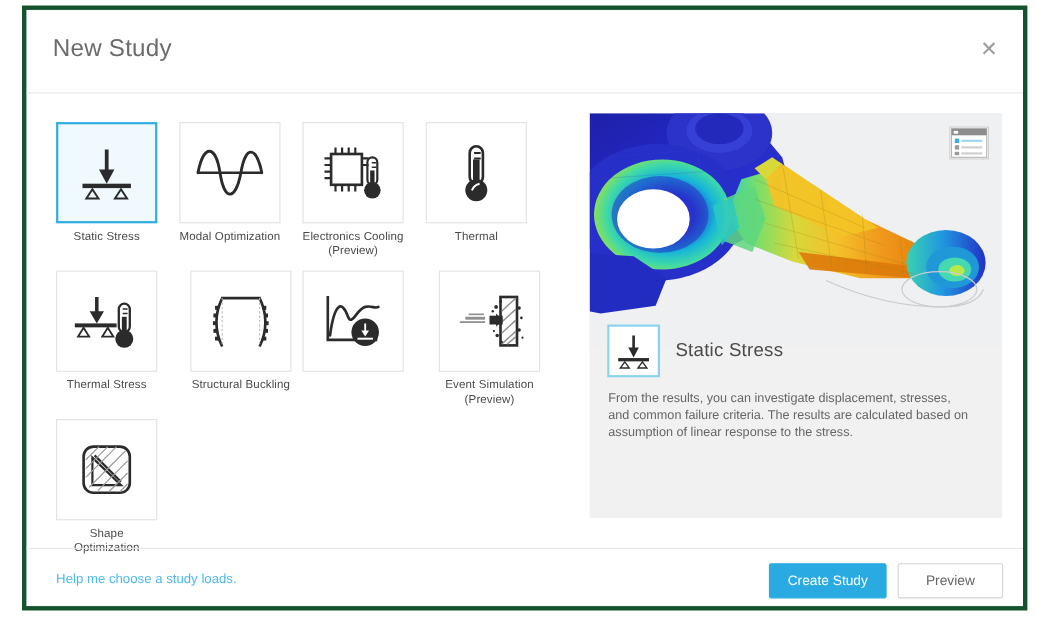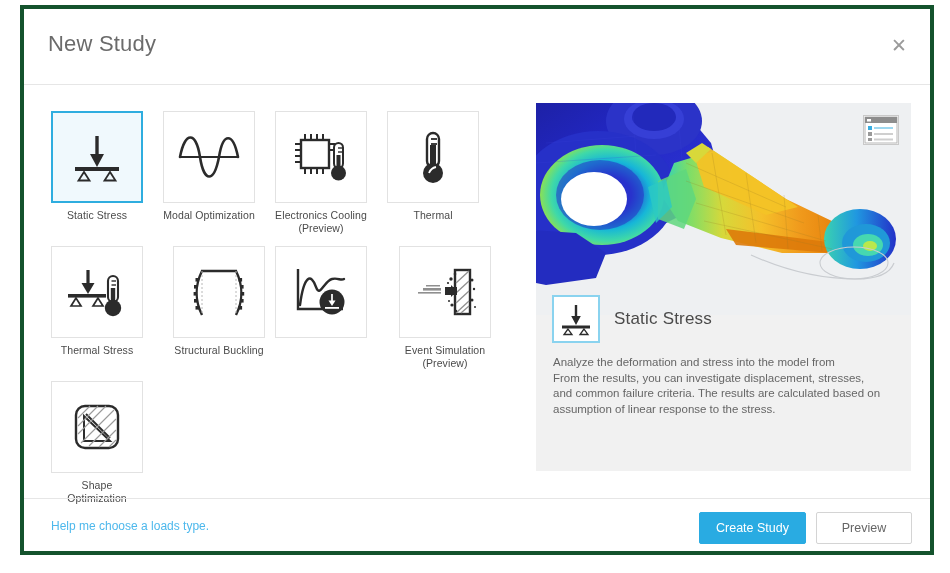--- a/index.html
+++ b/index.html
@@ -512,28 +512,27 @@
             <polygon points="18,23 13.2,14 22.8,14" fill="#2b2b2b"></polygon>
             <rect x="4" y="23.5" width="28" height="3" fill="#2b2b2b"></rect>
             <polygon points="10,27 6,32.5 14,32.5" fill="none" stroke="#2b2b2b" stroke-width="1.3"></polygon>
             <polygon points="26,27 22,32.5 30,32.5" fill="none" stroke="#2b2b2b" stroke-width="1.3"></polygon>
           </svg>
         </div>
         <div id="preview-title">Static Stress</div>
       </div>
 
       <div id="preview-desc">
-          <p>Analyze the deformation and stress into the model from</p>
           <p>From the results, you can investigate displacement, stresses,</p>
           <p>and common failure criteria. The results are calculated based on</p>
           <p>assumption of linear response to the stress.</p>
         </div>
     </div>
   </div>
 
   <div id="dlg-footer">
-    <a id="help-link">Help me choose a loads type.</a>
+    <a id="help-link">Help me choose a study loads.</a>
     <div id="footer-buttons">
       <div class="btn btn-primary">Create Study</div>
       <div class="btn btn-secondary">Preview</div>
     </div>
   </div>
 </div>
 
 </body></html>

